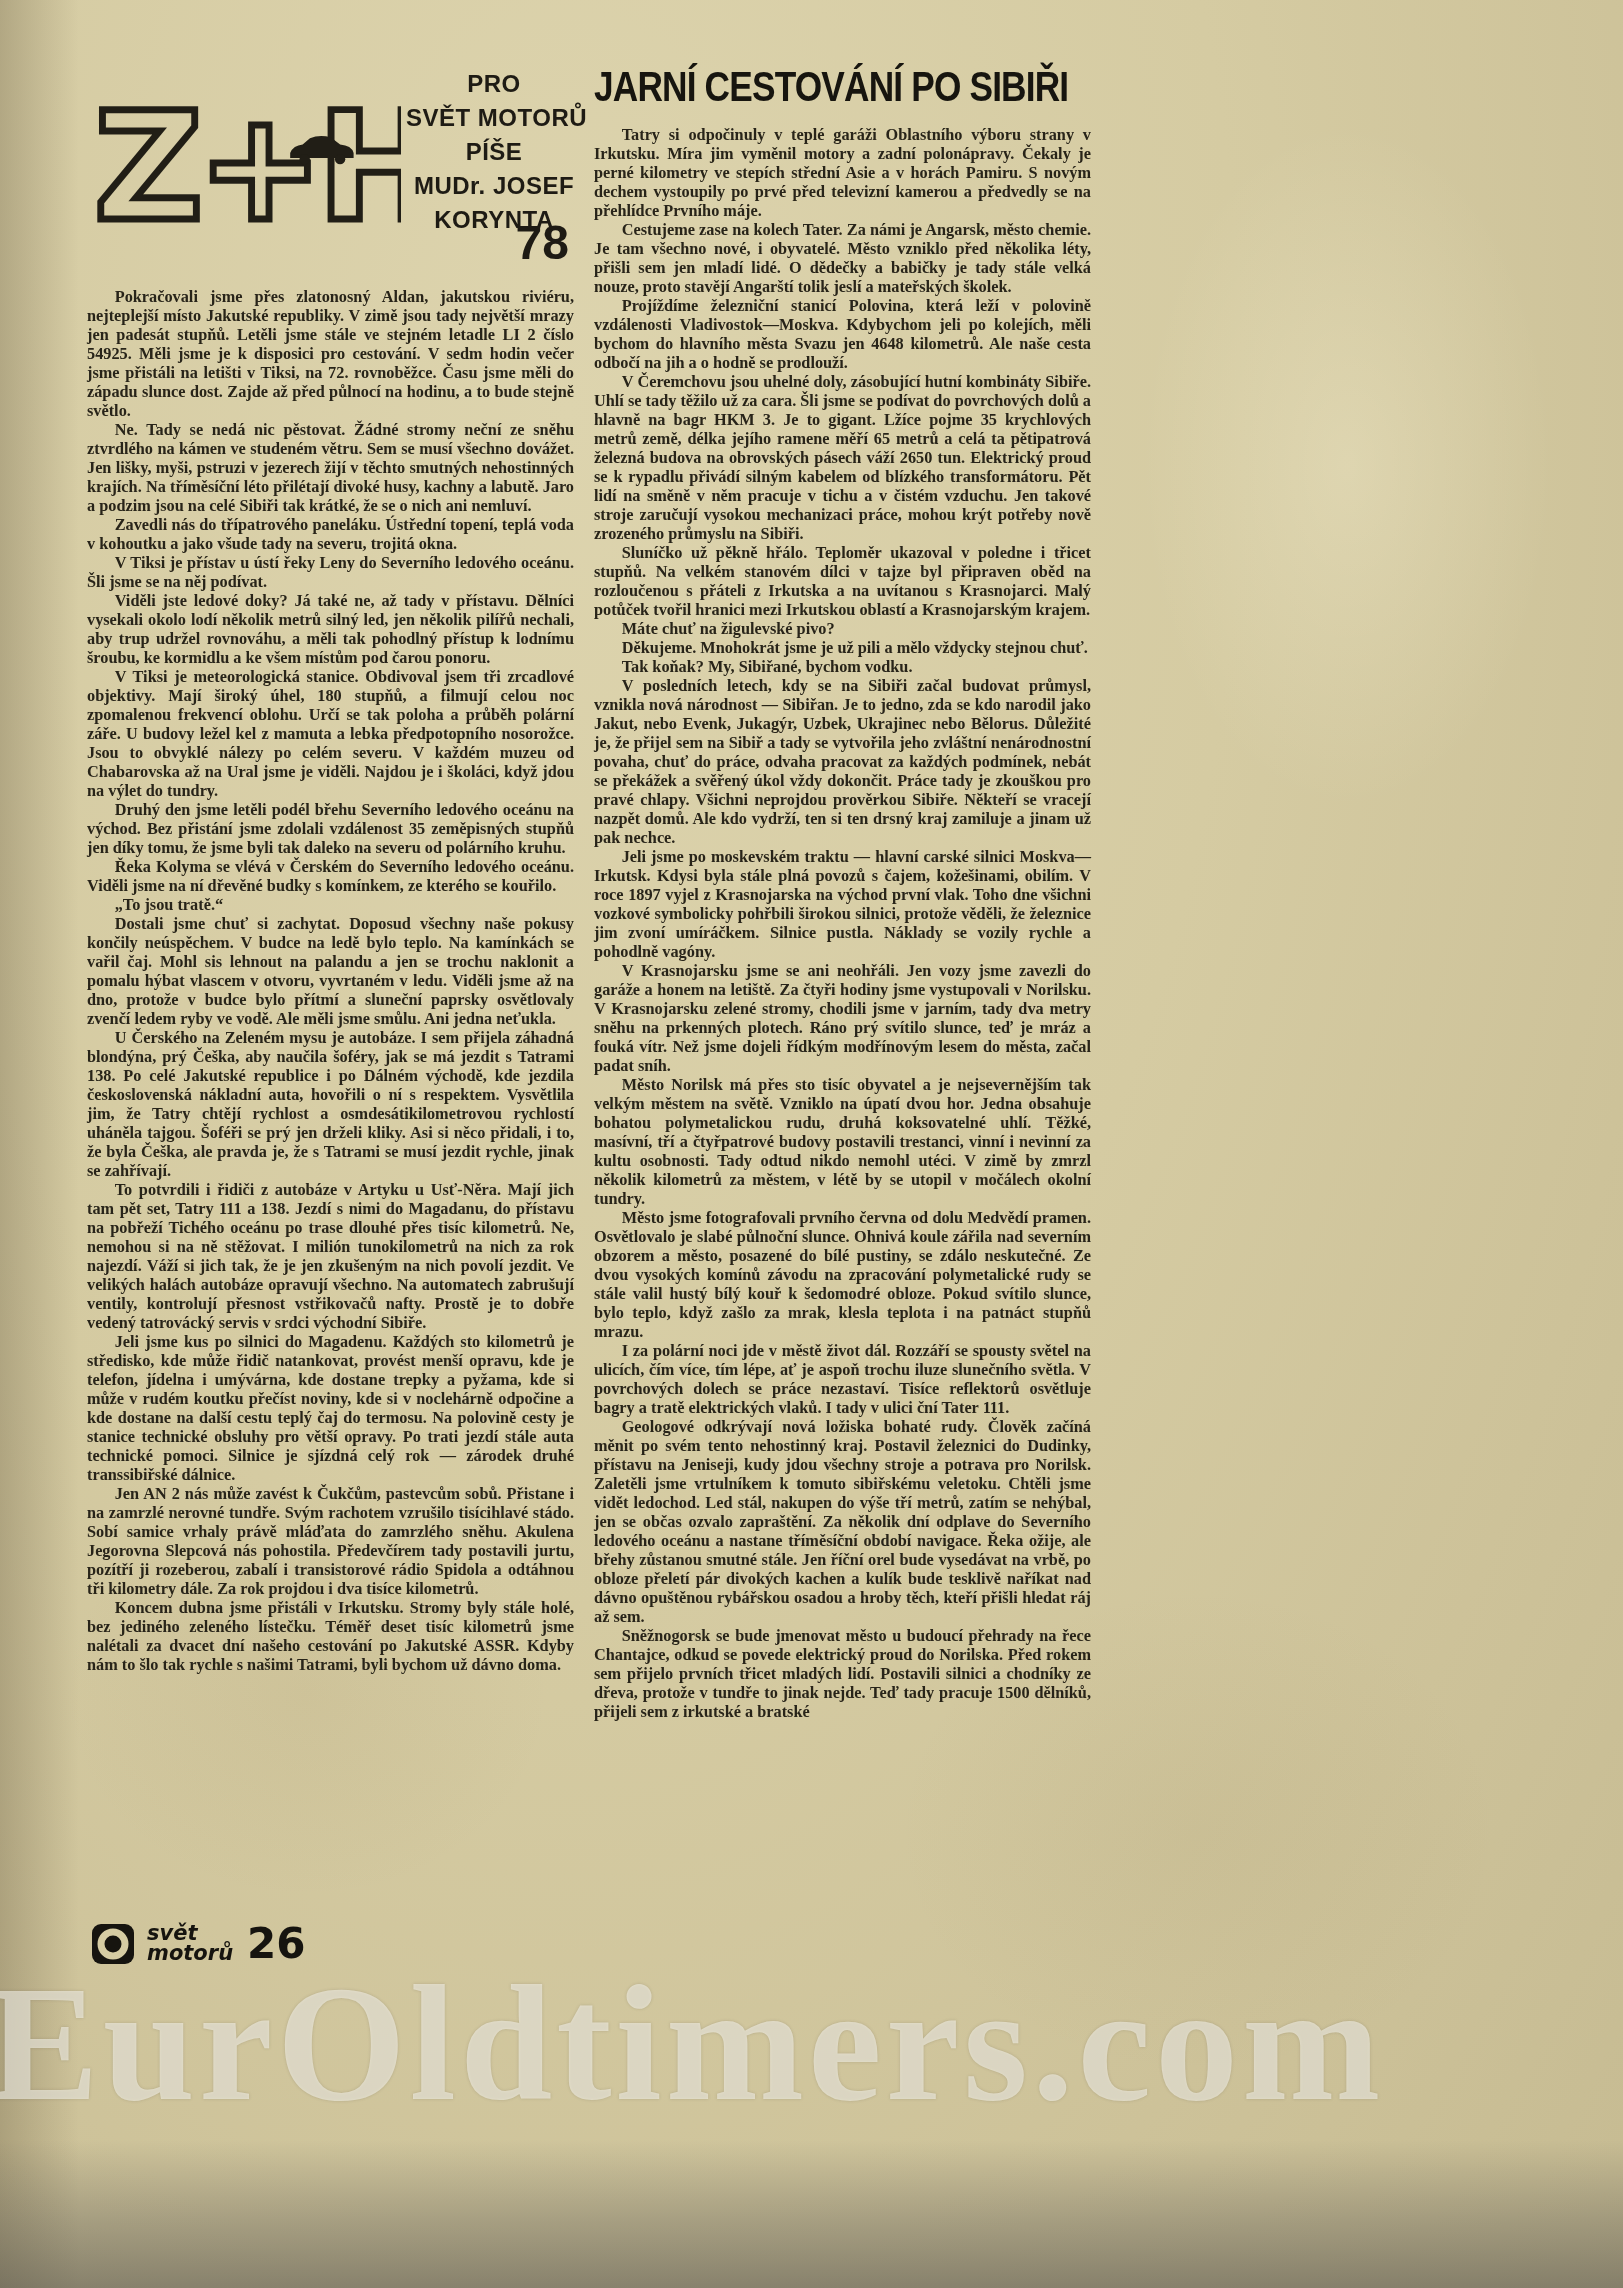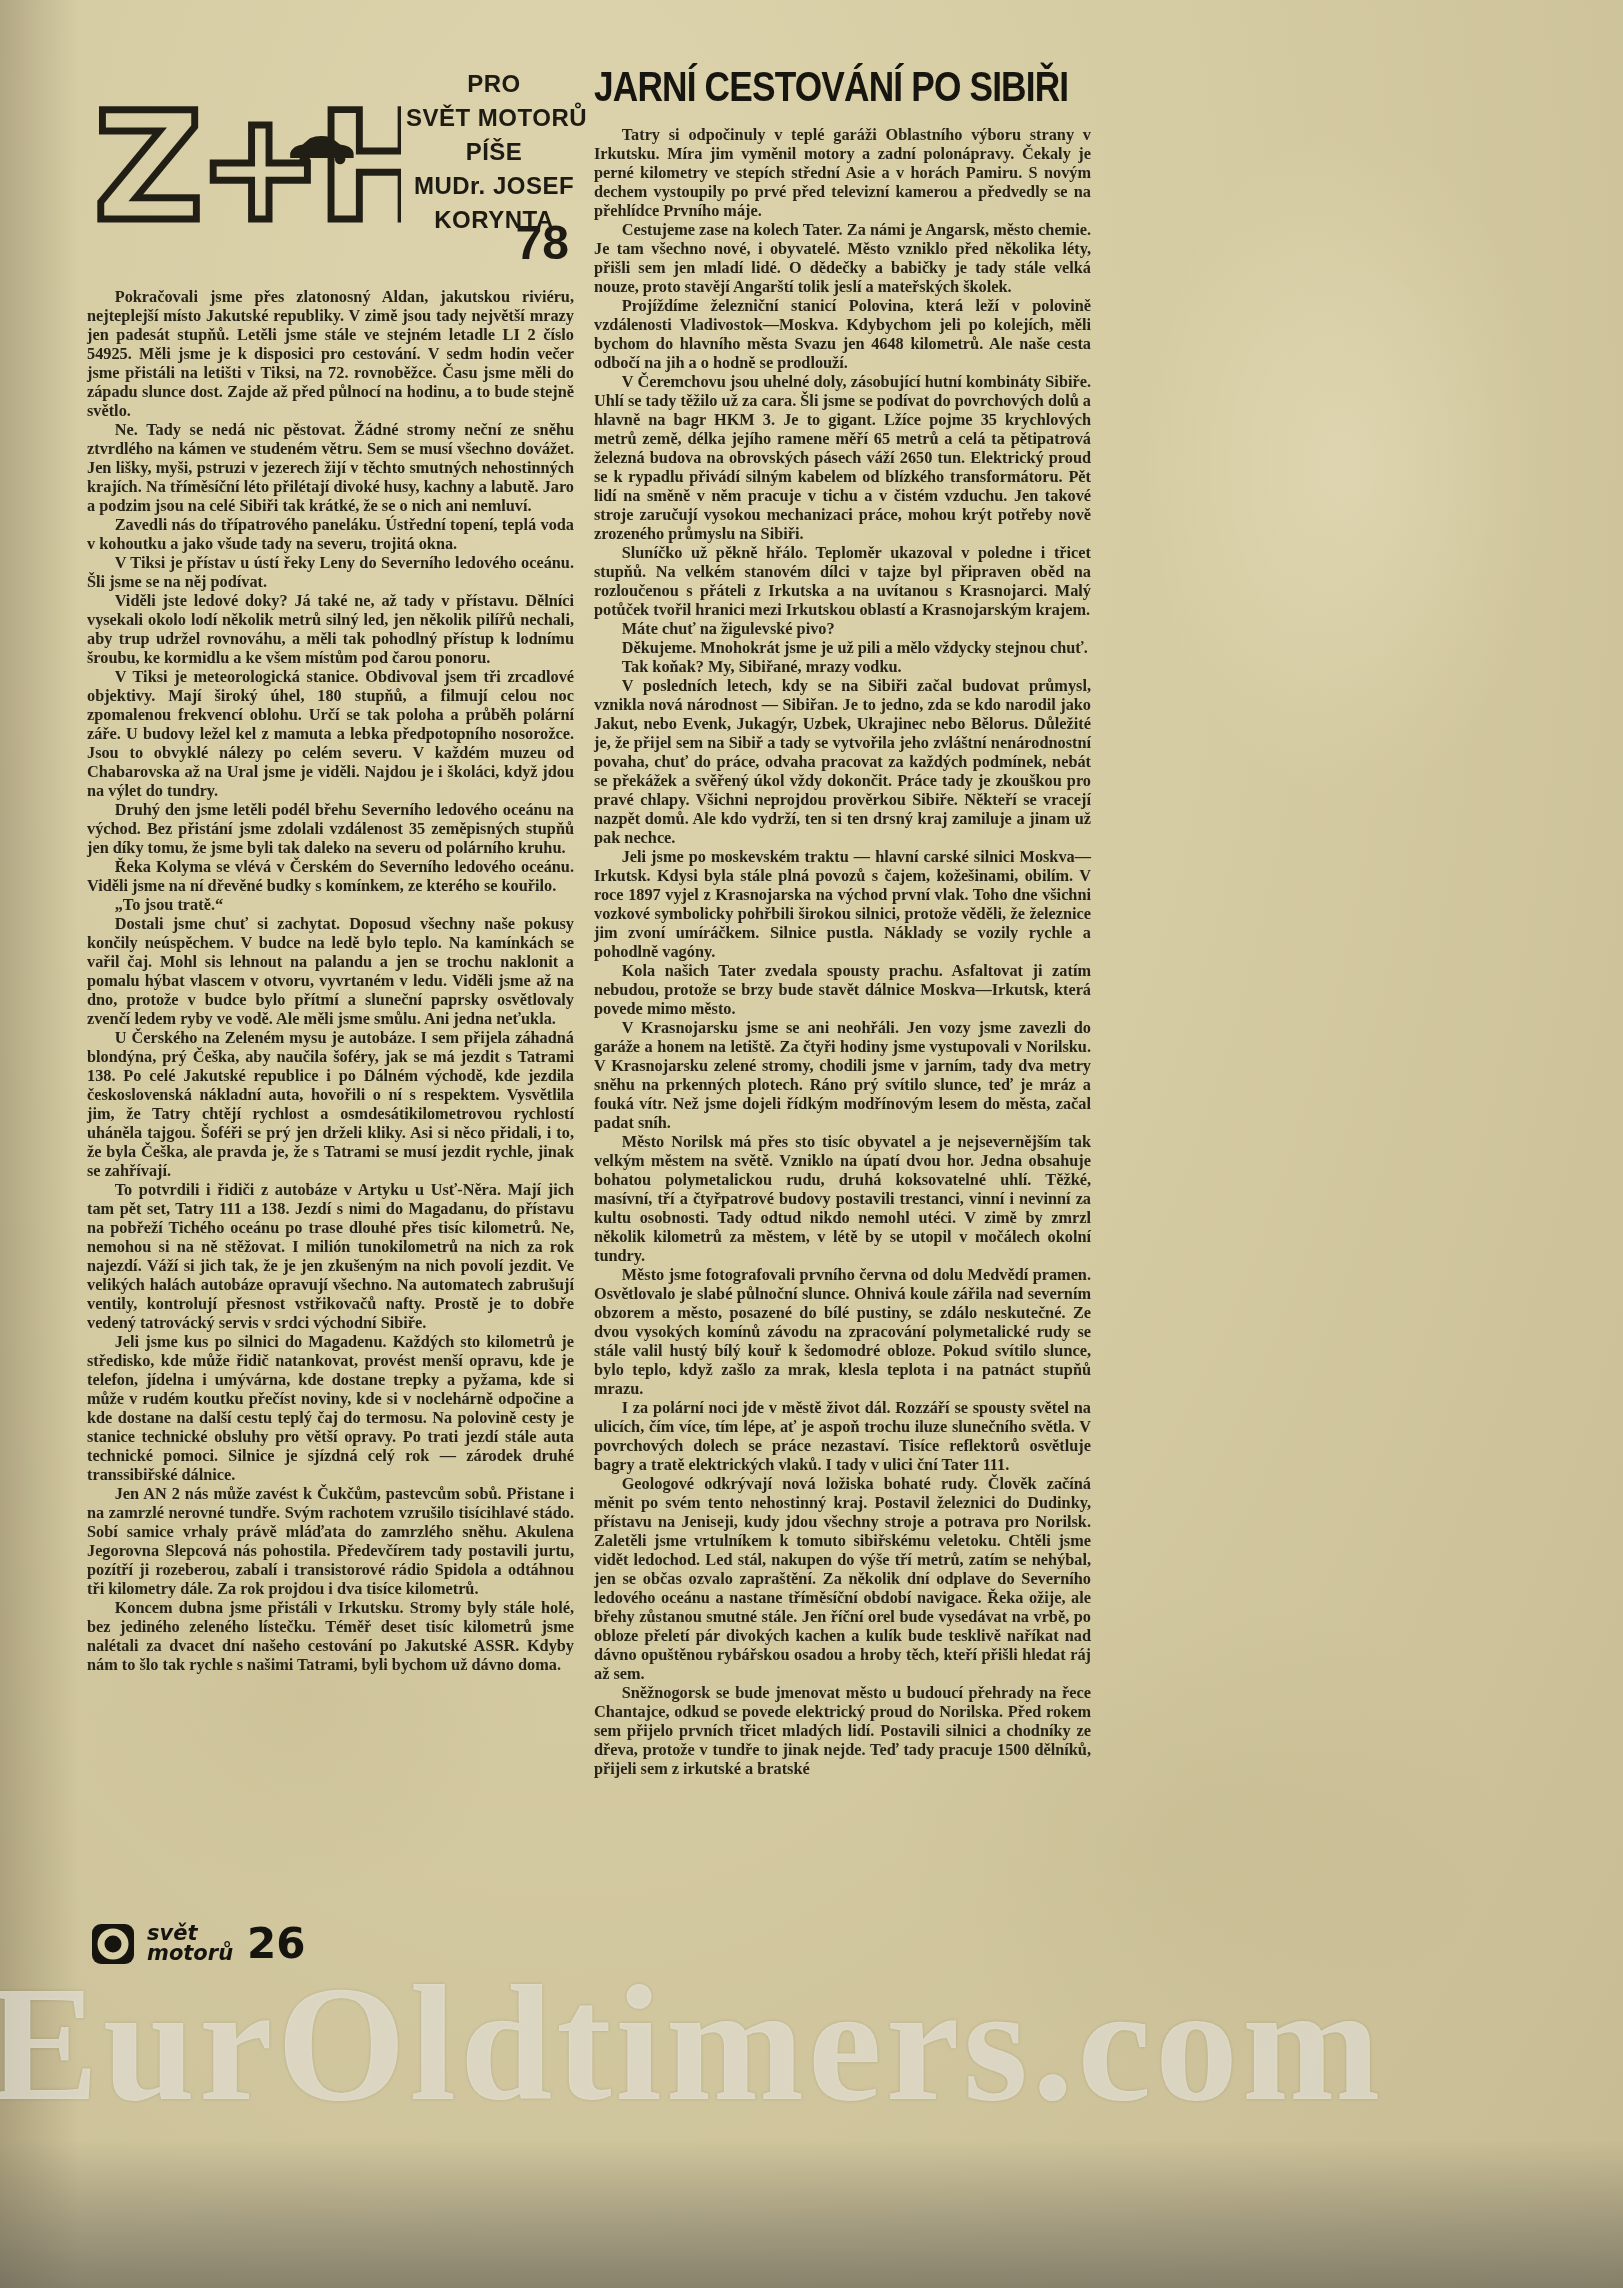--- a/index.html
+++ b/index.html
@@ -99,24 +99,23 @@
   </div>
 
   <div class="col col-right">
     <p>Tatry si odpočinuly v teplé garáži Oblastního výboru strany v Irkutsku. Míra jim vyměnil motory a zadní polonápravy. Čekaly je perné kilometry ve stepích střední Asie a v horách Pamiru. S novým dechem vystoupily po prvé před televizní kamerou a předvedly se na přehlídce Prvního máje.</p>
     <p>Cestujeme zase na kolech Tater. Za námi je Angarsk, město chemie. Je tam všechno nové, i obyvatelé. Město vzniklo před několika léty, přišli sem jen mladí lidé. O dědečky a babičky je tady stále velká nouze, proto stavějí Angarští tolik jeslí a mateřských školek.</p>
     <p>Projíždíme železniční stanicí Polovina, která leží v polovině vzdálenosti Vladivostok—Moskva. Kdybychom jeli po kolejích, měli bychom do hlavního města Svazu jen 4648 kilometrů. Ale naše cesta odbočí na jih a o hodně se prodlouží.</p>
     <p>V Čeremchovu jsou uhelné doly, zásobující hutní kombináty Sibiře. Uhlí se tady těžilo už za cara. Šli jsme se podívat do povrchových dolů a hlavně na bagr HKM 3. Je to gigant. Lžíce pojme 35 krychlových metrů země, délka jejího ramene měří 65 metrů a celá ta pětipatrová železná budova na obrovských pásech váží 2650 tun. Elektrický proud se k rypadlu přivádí silným kabelem od blízkého transformátoru. Pět lidí na směně v něm pracuje v tichu a v čistém vzduchu. Jen takové stroje zaručují vysokou mechanizaci práce, mohou krýt potřeby nově zrozeného průmyslu na Sibiři.</p>
     <p>Sluníčko už pěkně hřálo. Teploměr ukazoval v poledne i třicet stupňů. Na velkém stanovém dílci v tajze byl připraven oběd na rozloučenou s přáteli z Irkutska a na uvítanou s Krasnojarci. Malý potůček tvořil hranici mezi Irkutskou oblastí a Krasnojarským krajem.</p>
     <p>Máte chuť na žigulevské pivo?</p>
     <p>Děkujeme. Mnohokrát jsme je už pili a mělo vždycky stejnou chuť.</p>
-    <p>Tak koňak? My, Sibiřané, mrazy vodku.</p>
+    <p>Tak koňak? My, Sibiřané, bychom vodku.</p>
     <p>V posledních letech, kdy se na Sibiři začal budovat průmysl, vznikla nová národnost — Sibiřan. Je to jedno, zda se kdo narodil jako Jakut, nebo Evenk, Jukagýr, Uzbek, Ukrajinec nebo Bělorus. Důležité je, že přijel sem na Sibiř a tady se vytvořila jeho zvláštní nenárodnostní povaha, chuť do práce, odvaha pracovat za každých podmínek, nebát se překážek a svěřený úkol vždy dokončit. Práce tady je zkouškou pro pravé chlapy. Všichni neprojdou prověrkou Sibiře. Někteří se vracejí nazpět domů. Ale kdo vydrží, ten si ten drsný kraj zamiluje a jinam už pak nechce.</p>
     <p>Jeli jsme po moskevském traktu — hlavní carské silnici Moskva—Irkutsk. Kdysi byla stále plná povozů s čajem, kožešinami, obilím. V roce 1897 vyjel z Krasnojarska na východ první vlak. Toho dne všichni vozkové symbolicky pohřbili širokou silnici, protože věděli, že železnice jim zvoní umíráčkem. Silnice pustla. Náklady se vozily rychle a pohodlně vagóny.</p>
-    <p>Kola našich Tater zvedala spousty prachu. Asfaltovat ji zatím nebudou, protože se brzy bude stavět dálnice Moskva—Irkutsk, která povede mimo město.</p>
     <p>V Krasnojarsku jsme se ani neohřáli. Jen vozy jsme zavezli do garáže a honem na letiště. Za čtyři hodiny jsme vystupovali v Norilsku. V Krasnojarsku zelené stromy, chodili jsme v jarním, tady dva metry sněhu na prkenných plotech. Ráno prý svítilo slunce, teď je mráz a fouká vítr. Než jsme dojeli řídkým modřínovým lesem do města, začal padat sníh.</p>
     <p>Město Norilsk má přes sto tisíc obyvatel a je nejsevernějším tak velkým městem na světě. Vzniklo na úpatí dvou hor. Jedna obsahuje bohatou polymetalickou rudu, druhá koksovatelné uhlí. Těžké, masívní, tří a čtyřpatrové budovy postavili trestanci, vinní i nevinní za kultu osobnosti. Tady odtud nikdo nemohl utéci. V zimě by zmrzl několik kilometrů za městem, v létě by se utopil v močálech okolní tundry.</p>
     <p>Město jsme fotografovali prvního června od dolu Medvědí pramen. Osvětlovalo je slabé půlnoční slunce. Ohnivá koule zářila nad severním obzorem a město, posazené do bílé pustiny, se zdálo neskutečné. Ze dvou vysokých komínů závodu na zpracování polymetalické rudy se stále valil hustý bílý kouř k šedomodré obloze. Pokud svítilo slunce, bylo teplo, když zašlo za mrak, klesla teplota i na patnáct stupňů mrazu.</p>
     <p>I za polární noci jde v městě život dál. Rozzáří se spousty světel na ulicích, čím více, tím lépe, ať je aspoň trochu iluze slunečního světla. V povrchových dolech se práce nezastaví. Tisíce reflektorů osvětluje bagry a tratě elektrických vlaků. I tady v ulici ční Tater 111.</p>
     <p>Geologové odkrývají nová ložiska bohaté rudy. Člověk začíná měnit po svém tento nehostinný kraj. Postavil železnici do Dudinky, přístavu na Jeniseji, kudy jdou všechny stroje a potrava pro Norilsk. Zaletěli jsme vrtulníkem k tomuto sibiřskému veletoku. Chtěli jsme vidět ledochod. Led stál, nakupen do výše tří metrů, zatím se nehýbal, jen se občas ozvalo zapraštění. Za několik dní odplave do Severního ledového oceánu a nastane tříměsíční období navigace. Řeka ožije, ale břehy zůstanou smutné stále. Jen říční orel bude vysedávat na vrbě, po obloze přeletí pár divokých kachen a kulík bude tesklivě naříkat nad dávno opuštěnou rybářskou osadou a hroby těch, kteří přišli hledat ráj až sem.</p>
     <p>Sněžnogorsk se bude jmenovat město u budoucí přehrady na řece Chantajce, odkud se povede elektrický proud do Norilska. Před rokem sem přijelo prvních třicet mladých lidí. Postavili silnici a chodníky ze dřeva, protože v tundře to jinak nejde. Teď tady pracuje 1500 dělníků, přijeli sem z irkutské a bratské</p>
   </div>
 
   <div class="footer-logo">
     <svg width="46" height="46" viewBox="0 0 46 46">

